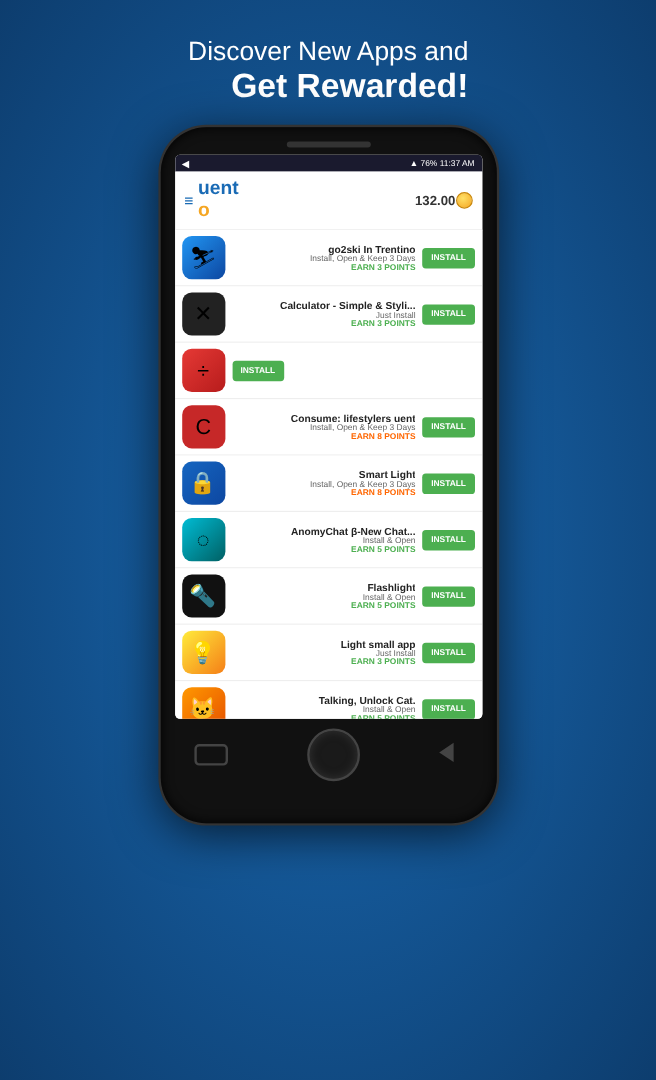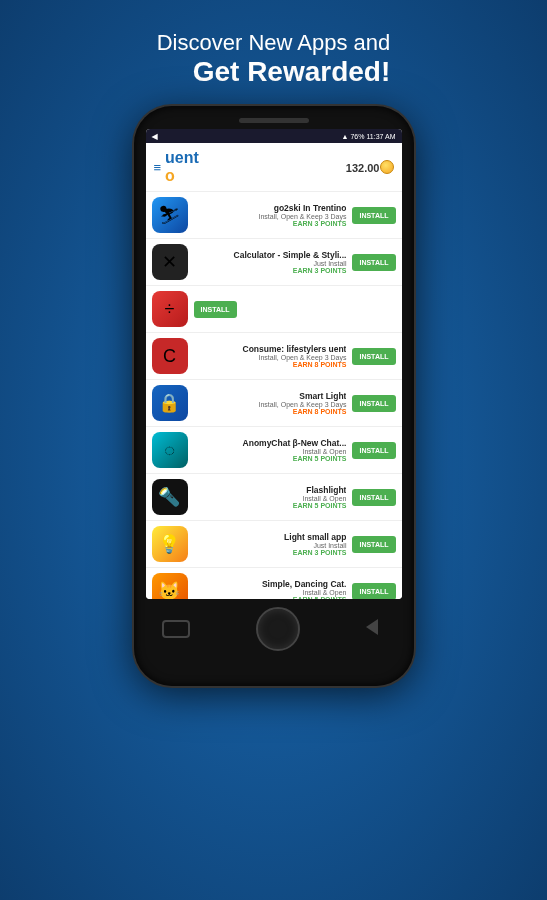--- a/index.html
+++ b/index.html
@@ -329,21 +329,21 @@
       <div class="app-action-text">Just Install</div>
       <div class="earn-points earn-3">EARN 3 POINTS</div>
     </div>
     <button class="install-btn">INSTALL</button>
   </div>
         <div class="app-item">
     <div class="app-icon-wrap icon-cat">
       <span style="font-size:18px">🐱</span>
     </div>
     <div class="app-info">
-      <div class="app-name">Simple, Dancing Cat.</div>
+      <div class="app-name">Talking, Unlock Cat.</div>
       <div class="app-action-text">Install &amp; Open</div>
       <div class="earn-points earn-5">EARN 5 POINTS</div>
     </div>
     <button class="install-btn">INSTALL</button>
   </div>
       </div>
   </div>
 
   <div class="phone-bottom">
     <div class="nav-btn"></div>

